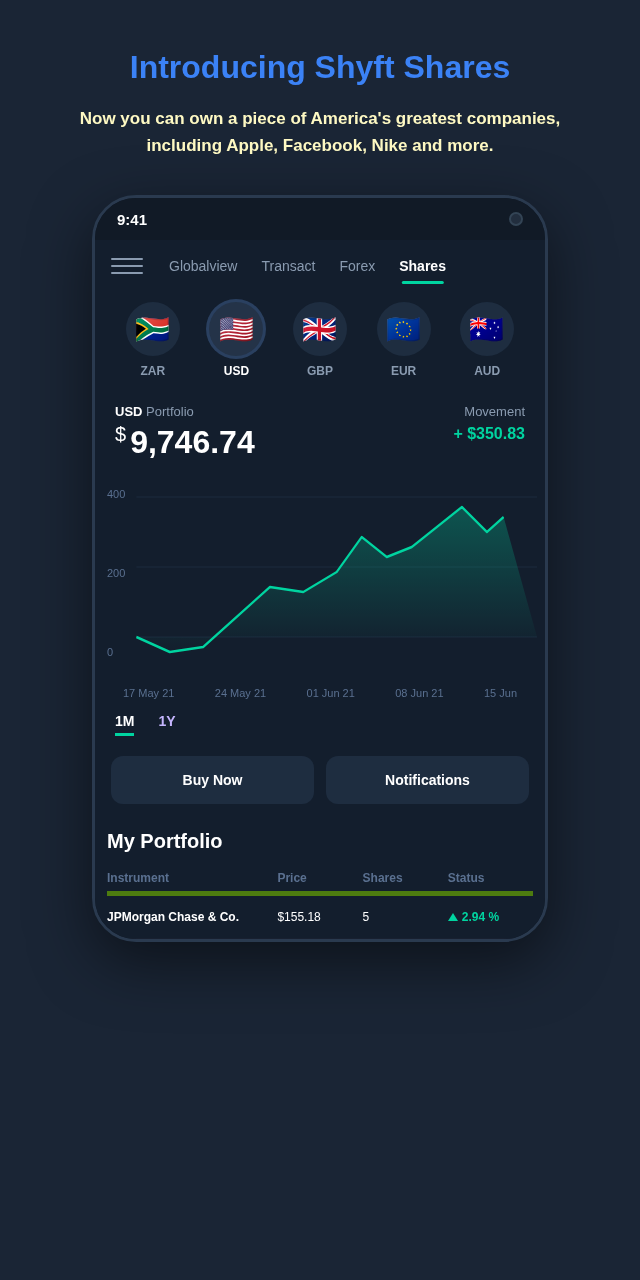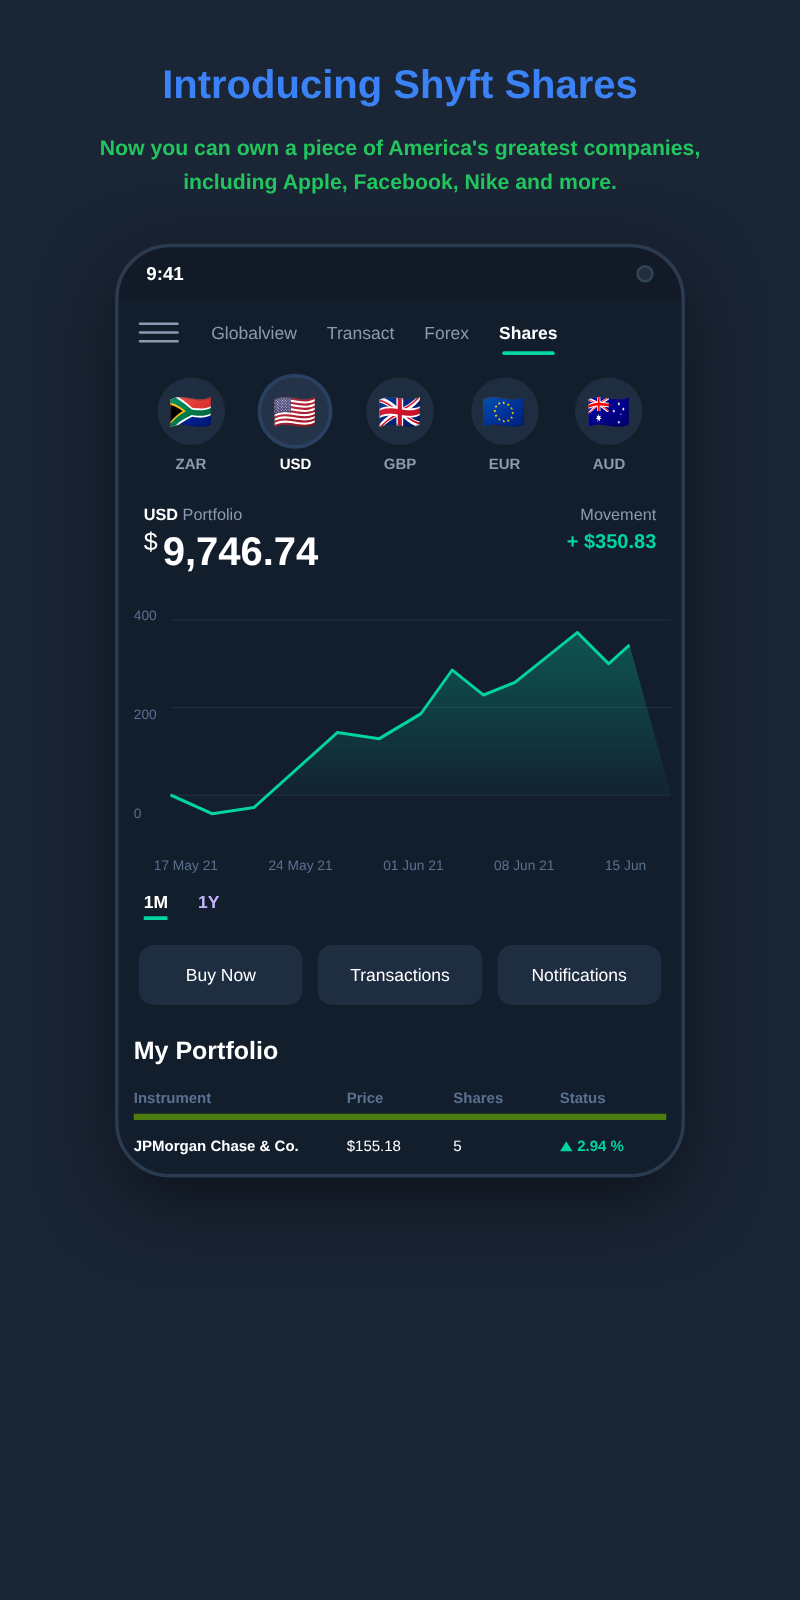--- a/index.html
+++ b/index.html
@@ -20,21 +20,21 @@
 
     .intro-title {
       color: #3b82f6;
       font-size: 32px;
       font-weight: 800;
       margin-bottom: 20px;
       line-height: 1.2;
     }
 
     .intro-subtitle {
-      color: #22c55e;
+      color: #fef9c3;
       font-size: 17px;
       font-weight: 600;
       line-height: 1.55;
     }
 
     .phone-wrapper {
       width: 456px;
       background: #111a26;
       border-radius: 44px;
       border: 3px solid #2a3a4f;
@@ -265,21 +265,21 @@
       padding: 10px 16px 16px;
     }
 
     .action-btn {
       flex: 1;
       background: #1e2d40;
       border: none;
       border-radius: 12px;
       color: #ffffff;
       font-size: 14px;
-      font-weight: 400;
+      font-weight: 700;
       padding: 16px 8px;
       cursor: pointer;
       text-align: center;
     }
 
     
     .my-portfolio {
       padding: 10px 12px 0;
     }
 
@@ -452,21 +452,20 @@
       </div>
     </div>
 
     <div class="time-range">
       <div class="time-btn active">1M</div>
       <div class="time-btn">1Y</div>
     </div>
 
     <div class="action-buttons">
       <button class="action-btn">Buy Now</button>
-      <button class="action-btn">Transactions</button>
       <button class="action-btn">Notifications</button>
     </div>
 
     <div class="my-portfolio">
       <div class="portfolio-title">My Portfolio</div>
       <div class="table-header">
         <span>Instrument</span>
         <span>Price</span>
         <span>Shares</span>
         <span>Status</span>

